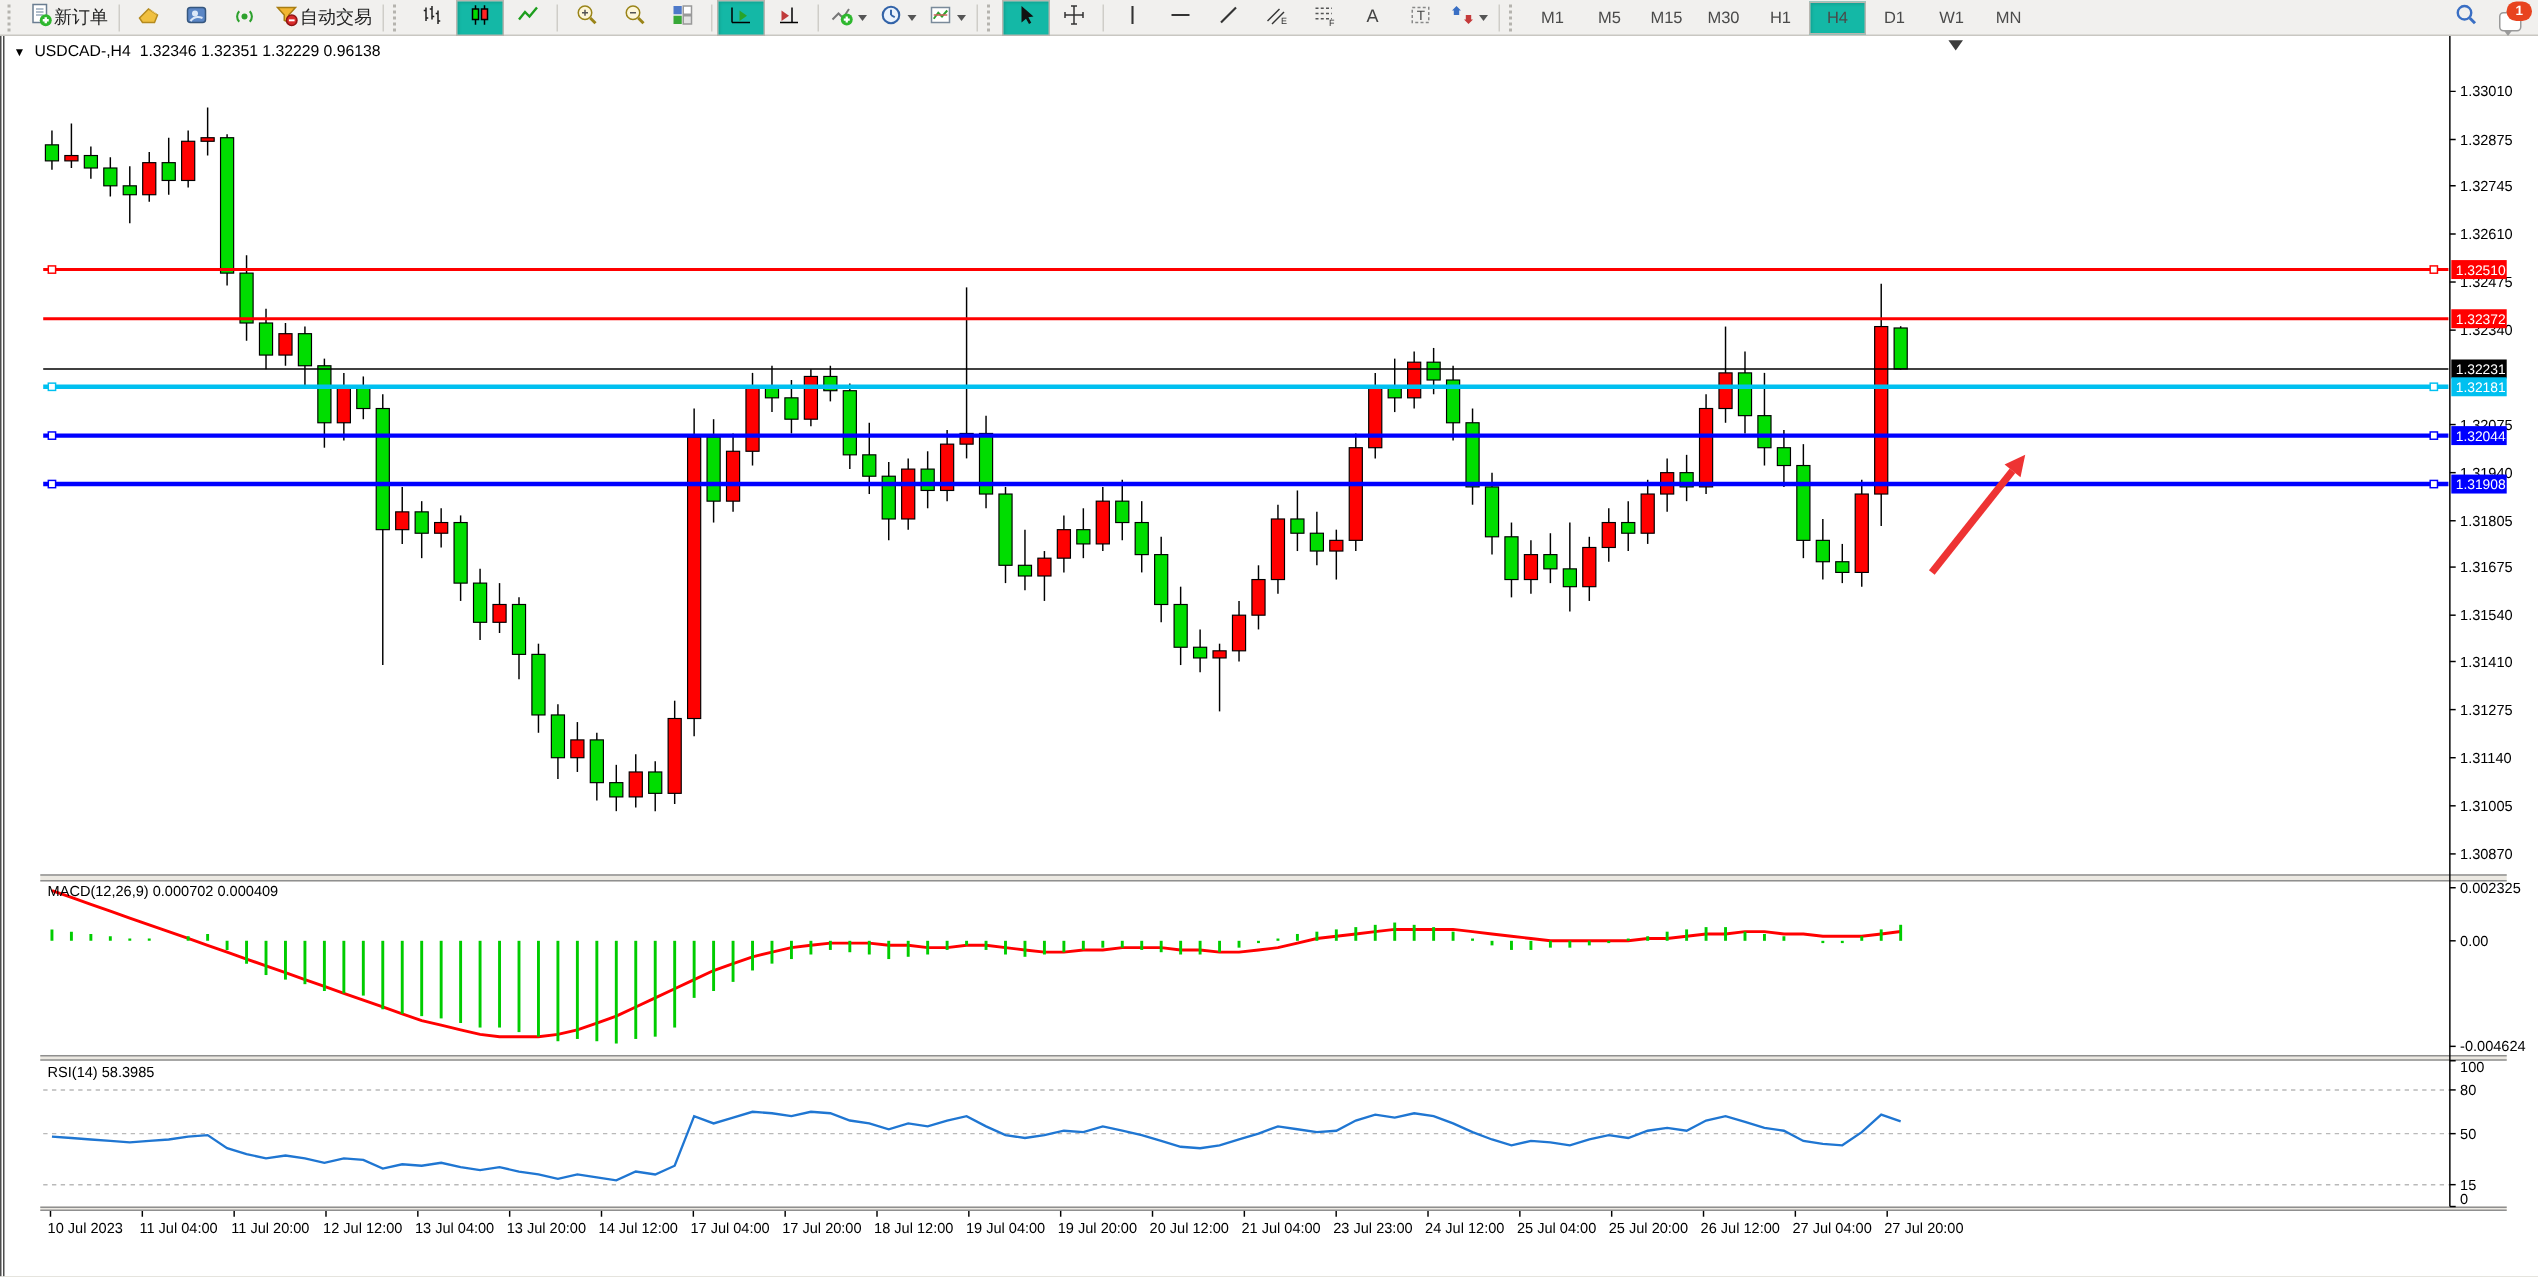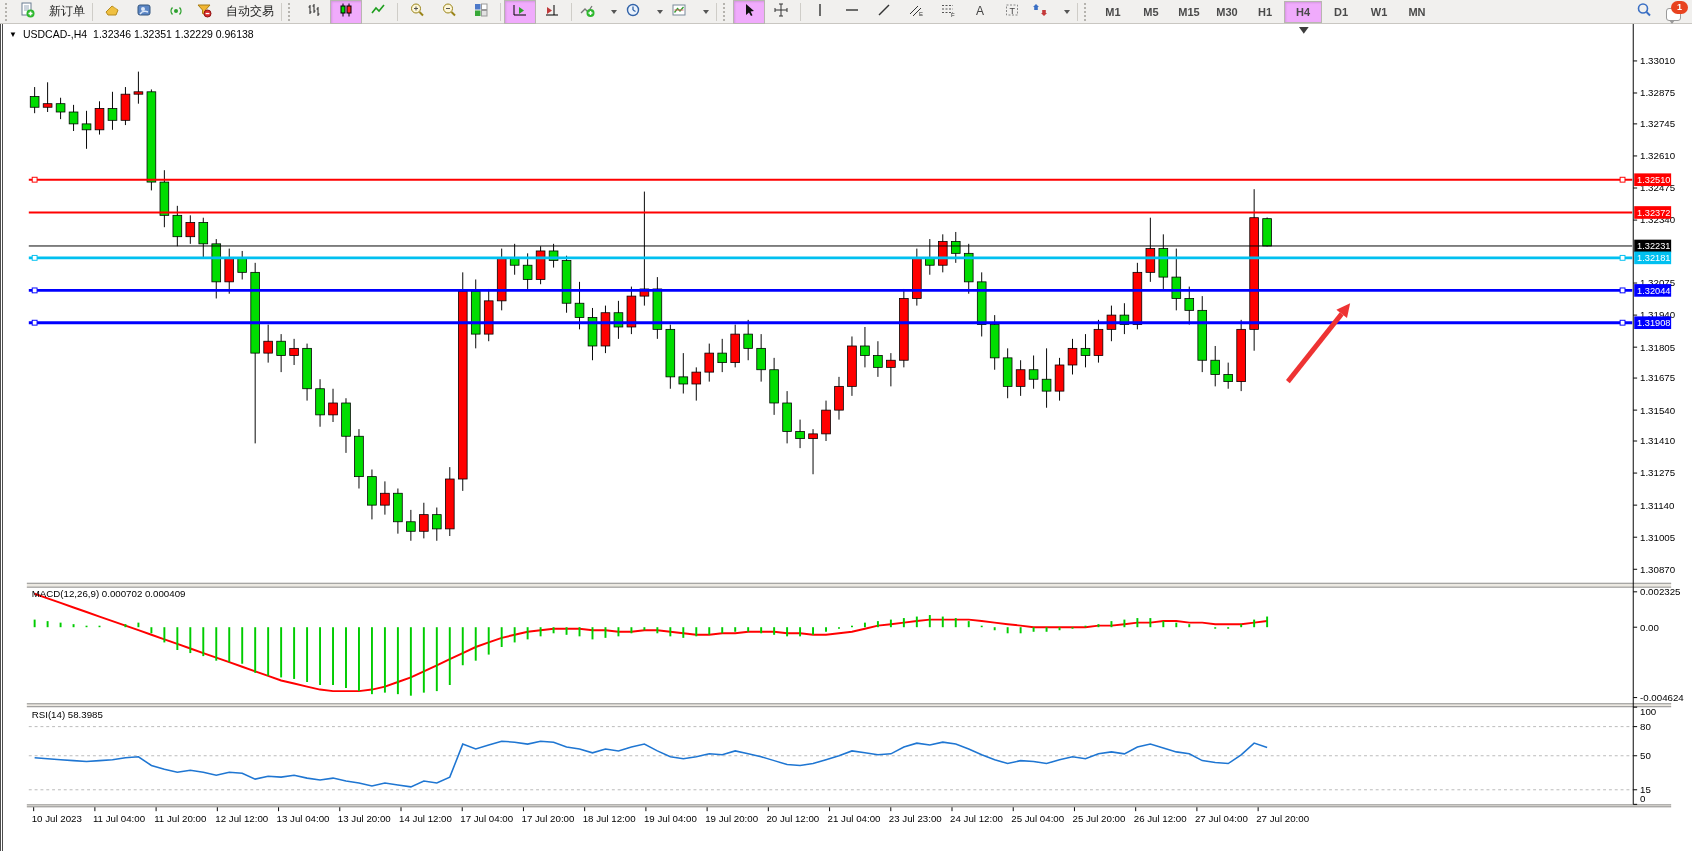--- a/index.html
+++ b/index.html
@@ -1,24 +1,24 @@
 <!DOCTYPE html>
 <html><head>
 <meta charset="utf-8">
 <style>
   html,body{margin:0;padding:0;background:#d4d0c8;}
   .app{position:relative;width:1692px;height:851px;background:#f0efec;font-family:"Liberation Sans",sans-serif;overflow:hidden;}
   
   .toolbar{position:absolute;top:0;left:0;width:1692px;height:24px;background:linear-gradient(#f8f8f6,#ececе8);background-color:#f1f0ee;border-bottom:1px solid #c9c7c2;display:flex;align-items:center;padding-left:2px;box-sizing:border-box;}
   .tb-handle{width:5px;height:18px;border-left:2px dotted #b5b3ae;margin:0 3px;}
   .tb-sep{width:1px;height:18px;background:#cfcdc8;margin:0 3px;}
-  .tb-btn{height:22px;min-width:24px;display:flex;align-items:center;justify-content:center;gap:14px;background:transparent;border:1px solid transparent;padding:0 3px;font-family:"Liberation Sans",sans-serif;font-size:12px;color:#222;cursor:default;}
-  .tb-btn.pressed{background:#f0abfc;border:1px solid #b8b6b0;box-shadow:inset 1px 1px 2px rgba(0,0,0,0.12);}
+  .tb-btn{height:22px;min-width:24px;display:flex;align-items:center;justify-content:center;gap:1px;background:transparent;border:1px solid transparent;padding:0 3px;font-family:"Liberation Sans",sans-serif;font-size:12px;color:#222;cursor:default;}
+  .tb-btn.pressed{background:#14b8a6;border:1px solid #b8b6b0;box-shadow:inset 1px 1px 2px rgba(0,0,0,0.12);}
   .tb-btn .caret{width:0;height:0;border-left:3px solid transparent;border-right:3px solid transparent;border-top:4px solid #555;margin-left:2px;}
-  .tf-btn{height:20px;padding:0 6px;font-size:11px;font-weight:bold;color:#4a4a4a;}
+  .tf-btn{height:20px;padding:0 6px;font-size:11px;font-weight:normal;color:#4a4a4a;}
   .tb-right{margin-left:auto;display:flex;align-items:center;margin-right:6px;gap:6px;}
   .badge{position:relative;width:20px;height:18px;}
   .badge .bubble{position:absolute;left:0;bottom:0;width:13px;height:11px;border:1.5px solid #9a9a9a;border-radius:3px;background:#fff;}
   .badge .bubble:after{content:"";position:absolute;left:2px;bottom:-4px;border-left:3px solid transparent;border-right:3px solid transparent;border-top:4px solid #9a9a9a;}
   .badge .count{position:absolute;right:-2px;top:-2px;min-width:13px;height:13px;border-radius:8px;background:#e8431f;color:#fff;font-size:9px;font-weight:bold;display:flex;align-items:center;justify-content:center;padding:0 2px;}
   
   .chart-area{position:absolute;top:24px;left:0;width:1692px;height:827px;background:#ffffff;border-left:3px double #4d4d4d;box-sizing:border-box;}
   .chart-title{position:absolute;top:4px;left:6px;font-size:10.5px;color:#000;display:flex;gap:6px;align-items:center;z-index:5;}
   .chart-title .dd{font-size:8px;color:#000;}
   svg text{font-family:"Liberation Sans",sans-serif;}

